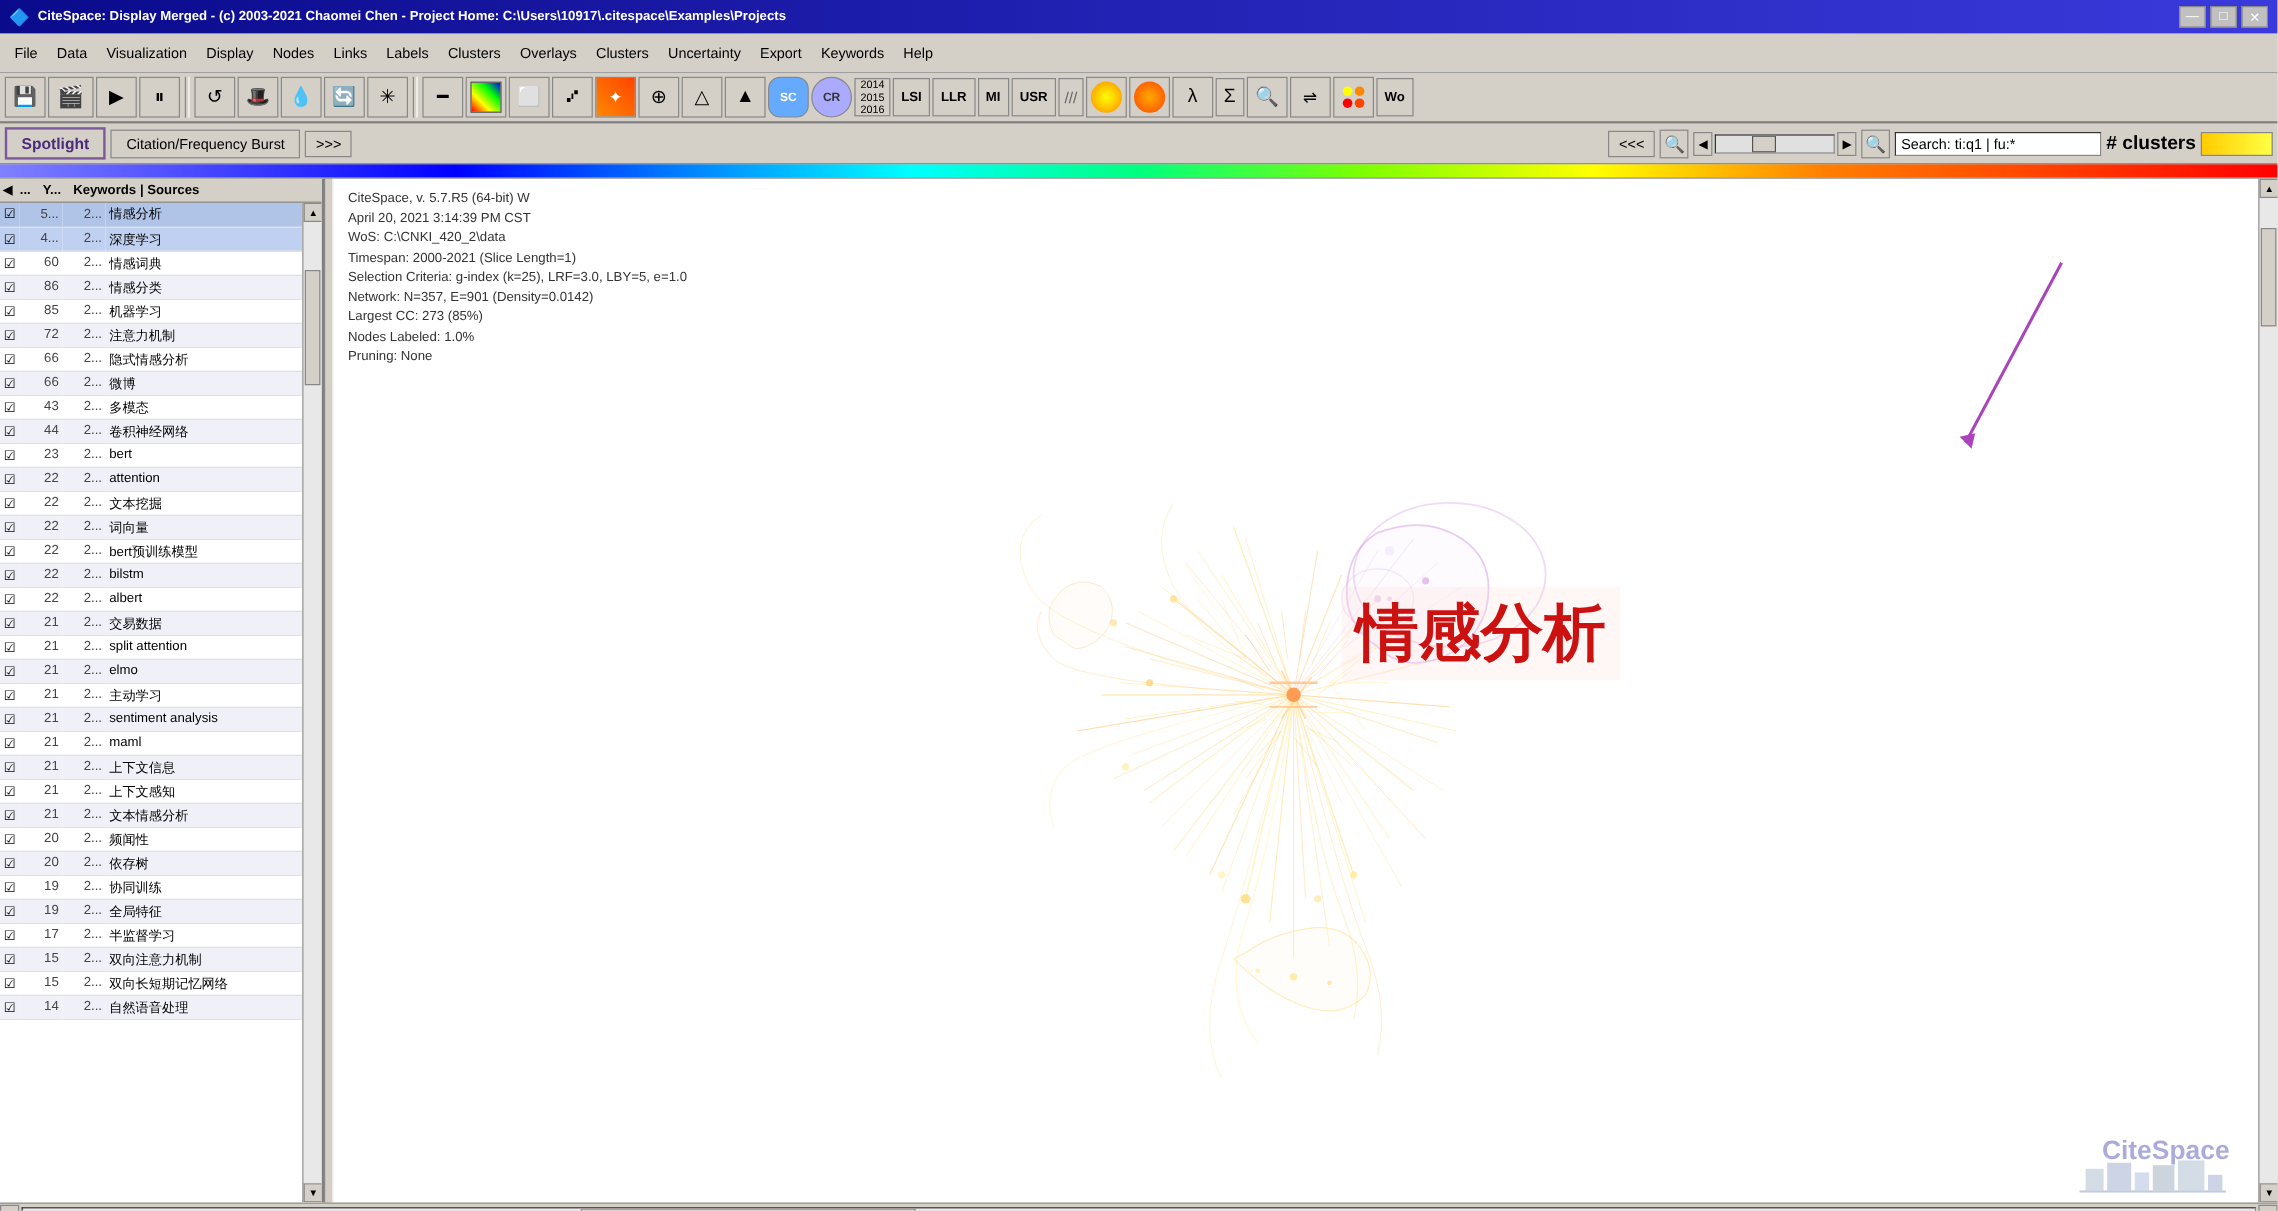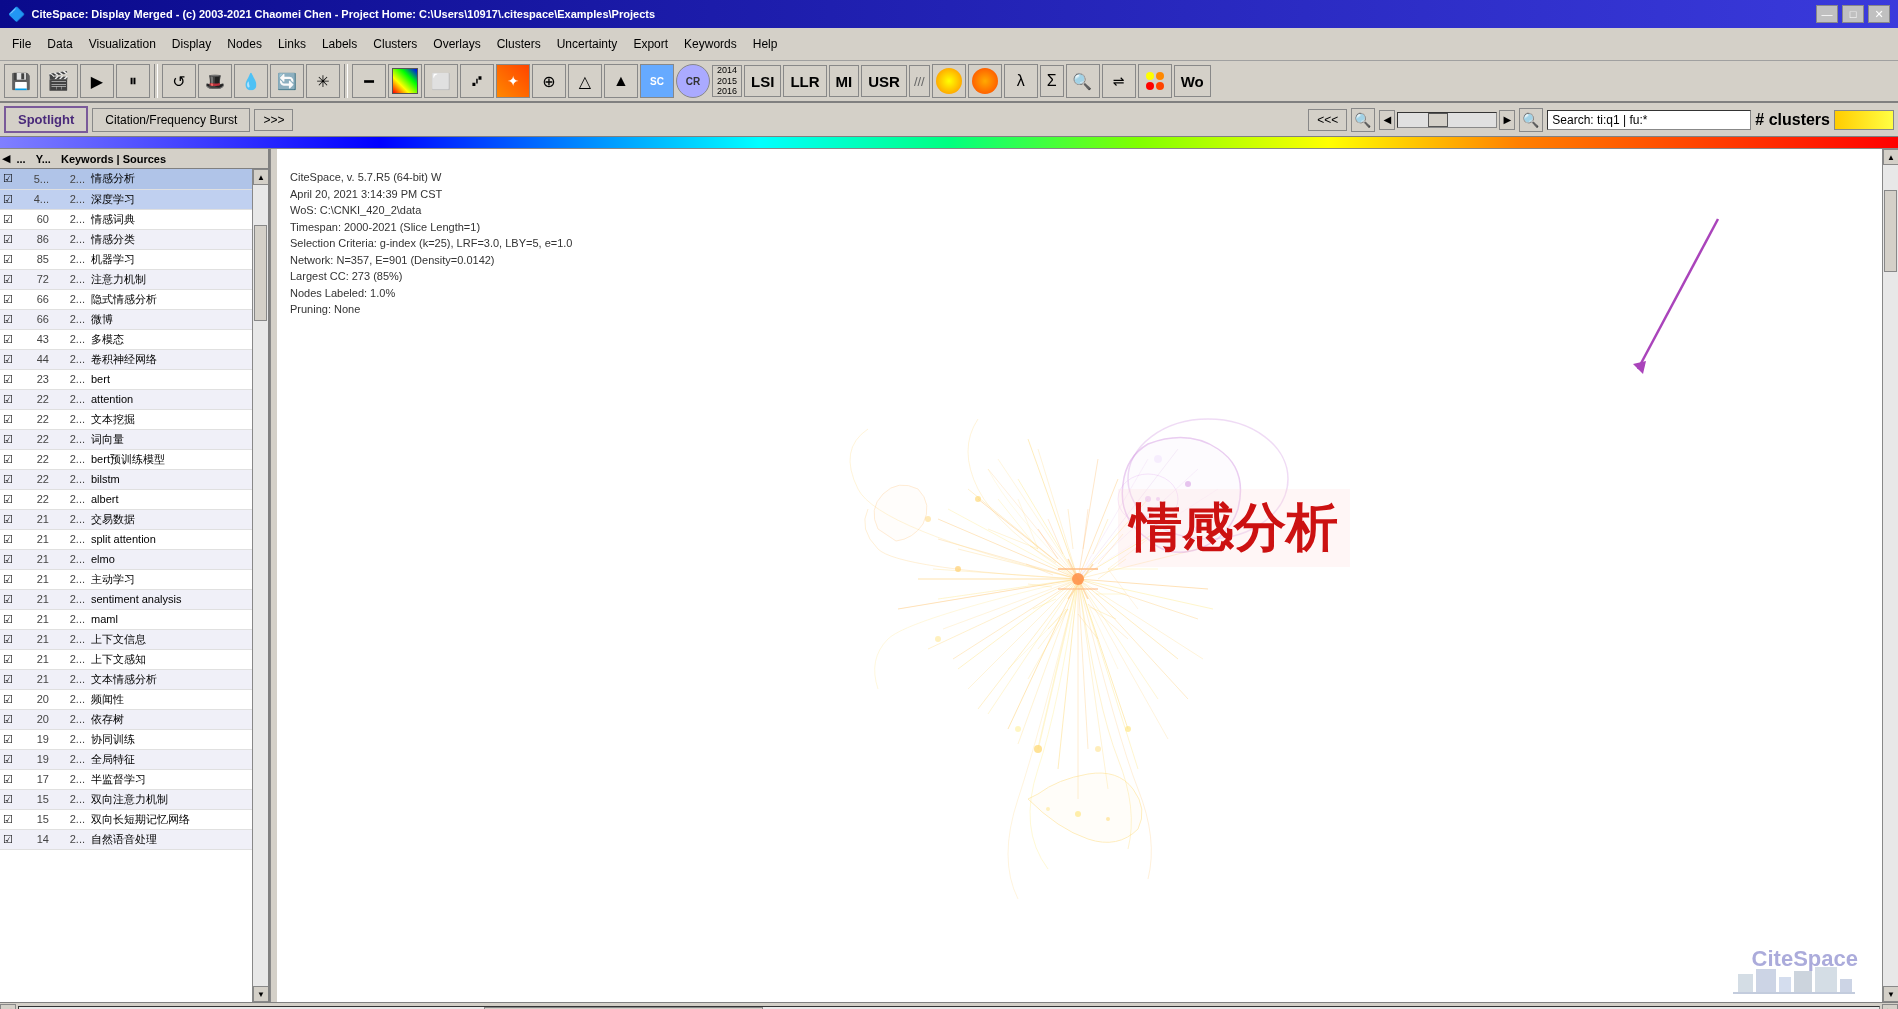--- a/index.html
+++ b/index.html
@@ -97,21 +97,21 @@
       width: 16px; height: 20px; background: #d4d0c8; border: 1px solid #888;
       display: flex; align-items: center; justify-content: center; cursor: pointer; font-size: 10px;
     }
     .slider-track {
       width: 100px; height: 16px; background: #e0e0e0; border: 1px inset #888; position: relative;
     }
     .slider-thumb {
       position: absolute; left: 30%; top: 0; width: 20px; height: 14px; background: #d4d0c8; border: 1px solid #555;
     }
     .search-box {
-      padding: 2px 4px; border: 1px inset #888; background: white; font-size: 12px; width: 204px;
+      padding: 2px 4px; border: 1px inset #888; background: white; font-size: 12px; width: 172px;
     }
     .clusters-label {
       font-size: 16px; font-weight: bold;
     }
 
     
     #colorbar {
       height: 12px;
       background: linear-gradient(to right, #8080ff, #4040ff, #0000ff, #0080ff, #00ffff, #00ff80, #80ff00, #ffff00, #ff8000, #ff4000, #ff0000);
       border-bottom: 1px solid #888;
@@ -164,21 +164,21 @@
 
     
     #canvas-area {
       flex: 1;
       background: white;
       position: relative;
       overflow: hidden;
     }
     #info-text {
       position: absolute;
-      top: 20px;
+      top: 8px;
       left: 12px;
       font-size: 11px;
       color: #333;
       line-height: 1.5;
     }
     #network-canvas {
       position: absolute;
       top: 0; left: 0;
       width: 100%; height: 100%;
     }
@@ -221,21 +221,21 @@
       font-weight: bold;
       color: #cc1111;
       font-family: 'SimSun', 'STSong', serif;
       background: rgba(255, 200, 200, 0.3);
       padding: 4px 12px;
     }
 
     
     .analysis-btn {
       background: #d4d0c8; border: 1px solid #888;
-      padding: 4px 6px; font-size: 15px; cursor: pointer;
+      padding: 4px 6px; font-size: 11px; cursor: pointer;
       font-weight: bold; height: 32px;
       display: flex; align-items: center;
     }
 
     .year-btn {
       background: #d4d0c8; border: 1px solid #888;
       padding: 0 4px; font-size: 9px; cursor: pointer;
       height: 32px; line-height: 1.2; text-align: center;
       display: flex; align-items: center;
     }
@@ -298,21 +298,21 @@
   <div class="tb-btn">━</div>
   <div class="tb-btn">
       <div class="tb-color-grid"></div>
     </div>
   <div class="tb-btn">⬜</div>
   <div class="tb-btn">⑇</div>
   <div class="tb-btn" style="font-size:14px;background:linear-gradient(45deg,#ff8800,#ff4400);color:white;">✦</div>
   <div class="tb-btn">⊕</div>
   <div class="tb-btn">△</div>
   <div class="tb-btn">▲</div>
-  <div class="tb-btn" style="font-size:10px;font-weight:bold;background:#66aaff;color:white;">SC</div>
+  <div class="tb-btn" style="font-size:10px;font-weight:bold;background:#66aaff;color:white;border-radius:10px;">SC</div>
   <div class="tb-btn" style="font-size:10px;font-weight:bold;background:#aaaaff;color:#333;border-radius:50%;">CR</div>
   <div class="year-btn">2014<br>2015<br>2016</div>
   <div class="analysis-btn">LSI</div>
   <div class="analysis-btn">LLR</div>
   <div class="analysis-btn">MI</div>
   <div class="analysis-btn">USR</div>
   <div class="slash-btn">///</div>
   <div class="tb-btn">
       <div class="tb-yellow-circle"></div>
     </div>

